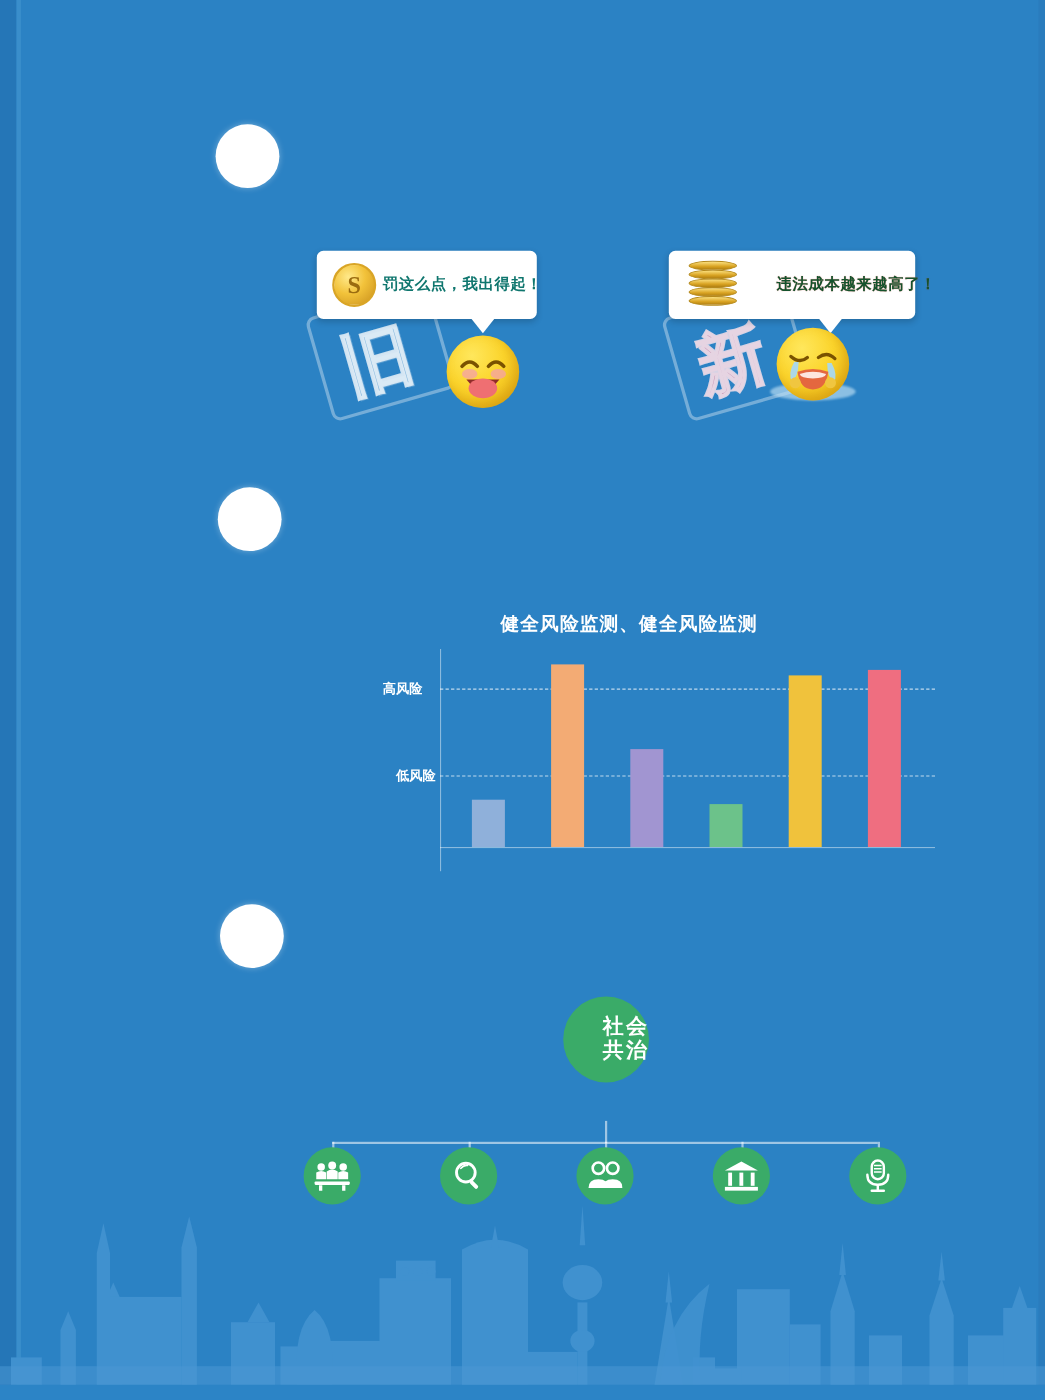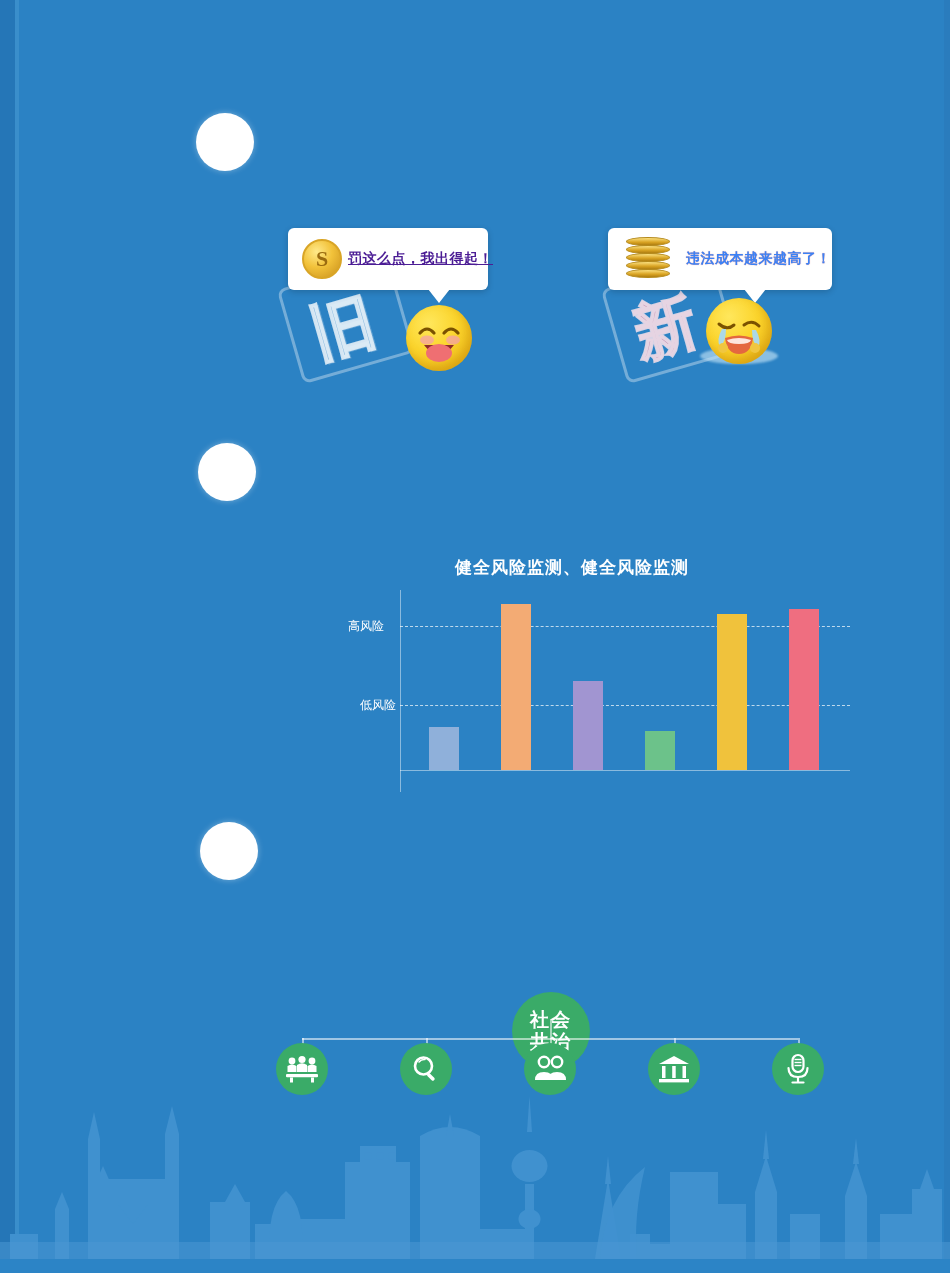--- a/index.html
+++ b/index.html
@@ -70,24 +70,25 @@
     border-left: 11px solid transparent;
     border-right: 11px solid transparent;
     border-top: 14px solid #ffffff;
   }
   .bubble-text {
     font-size: 14px;
     font-weight: bold;
     letter-spacing: 0.5px;
     white-space: nowrap;
   }
-  .bubble-text.dark { color: #4c1d95; text-decoration: underline; }
+  .bubble-text.dark { color: #0f766e; }
   .bubble-text.red  {
-    color: #3b82f6;
+    color: #14532d;
     text-shadow: 0 0 1px rgba(226,73,63,0.6);
+    margin-left: 20px;
   }
   .coin-icon {
     width: 40px; height: 40px;
     border-radius: 50%;
     margin-right: 6px;
     flex: 0 0 auto;
     background: radial-gradient(circle at 35% 30%, #ffe98a 0%, #f2c23a 45%, #c9901c 100%);
     border: 2px solid #d9a526;
     box-sizing: border-box;
     display: flex;
@@ -189,21 +190,21 @@
   }
   .gridline {
     position: absolute;
     height: 0;
     border-top: 1px dashed rgba(255,255,255,0.7);
   }
   .ytick {
     position: absolute;
     color: #ffffff;
     font-size: 12px;
-    font-weight: normal;
+    font-weight: bold;
     white-space: nowrap;
     text-align: right;
   }
   .bar {
     position: absolute;
     bottom: 0;
   }
 
   
   .node-root {
@@ -321,21 +322,21 @@
       <div class="bar" style="left: 109px; width: 30px; height: 43.2px; background: rgb(143, 176, 218);"></div>
       <div class="bar" style="left: 181px; width: 30px; height: 165.6px; background: rgb(243, 171, 116);"></div>
       <div class="bar" style="left: 253px; width: 30px; height: 89.28px; background: rgb(161, 149, 209);"></div>
       <div class="bar" style="left: 325px; width: 30px; height: 38.88px; background: rgb(108, 194, 138);"></div>
       <div class="bar" style="left: 397px; width: 30px; height: 155.52px; background: rgb(240, 194, 60);"></div>
       <div class="bar" style="left: 469px; width: 30px; height: 161.28px; background: rgb(239, 110, 128);"></div>
     </div>
 
   <div class="bullet-circle" style="left:200px; top:822px;"></div>
 
-  <div class="node-root" style="left:512px; top:992px;">
+  <div class="node-root" style="left:512px; top:906px;align-items:flex-end;">
     <span>社会</span>
     <span>共治</span>
   </div>
 
   <div class="connector conn-v" style="left:550px; top:1019px; height:20px;"></div>
   <div class="connector conn-h" style="left:302px; top:1038px; width:496px;"></div>
   <div class="connector conn-v" style="left:302px; top:1038px; height:20px;"></div>
   <div class="connector conn-v" style="left:426px; top:1038px; height:20px;"></div>
   <div class="connector conn-v" style="left:550px; top:1038px; height:20px;"></div>
   <div class="connector conn-v" style="left:674px; top:1038px; height:20px;"></div>

